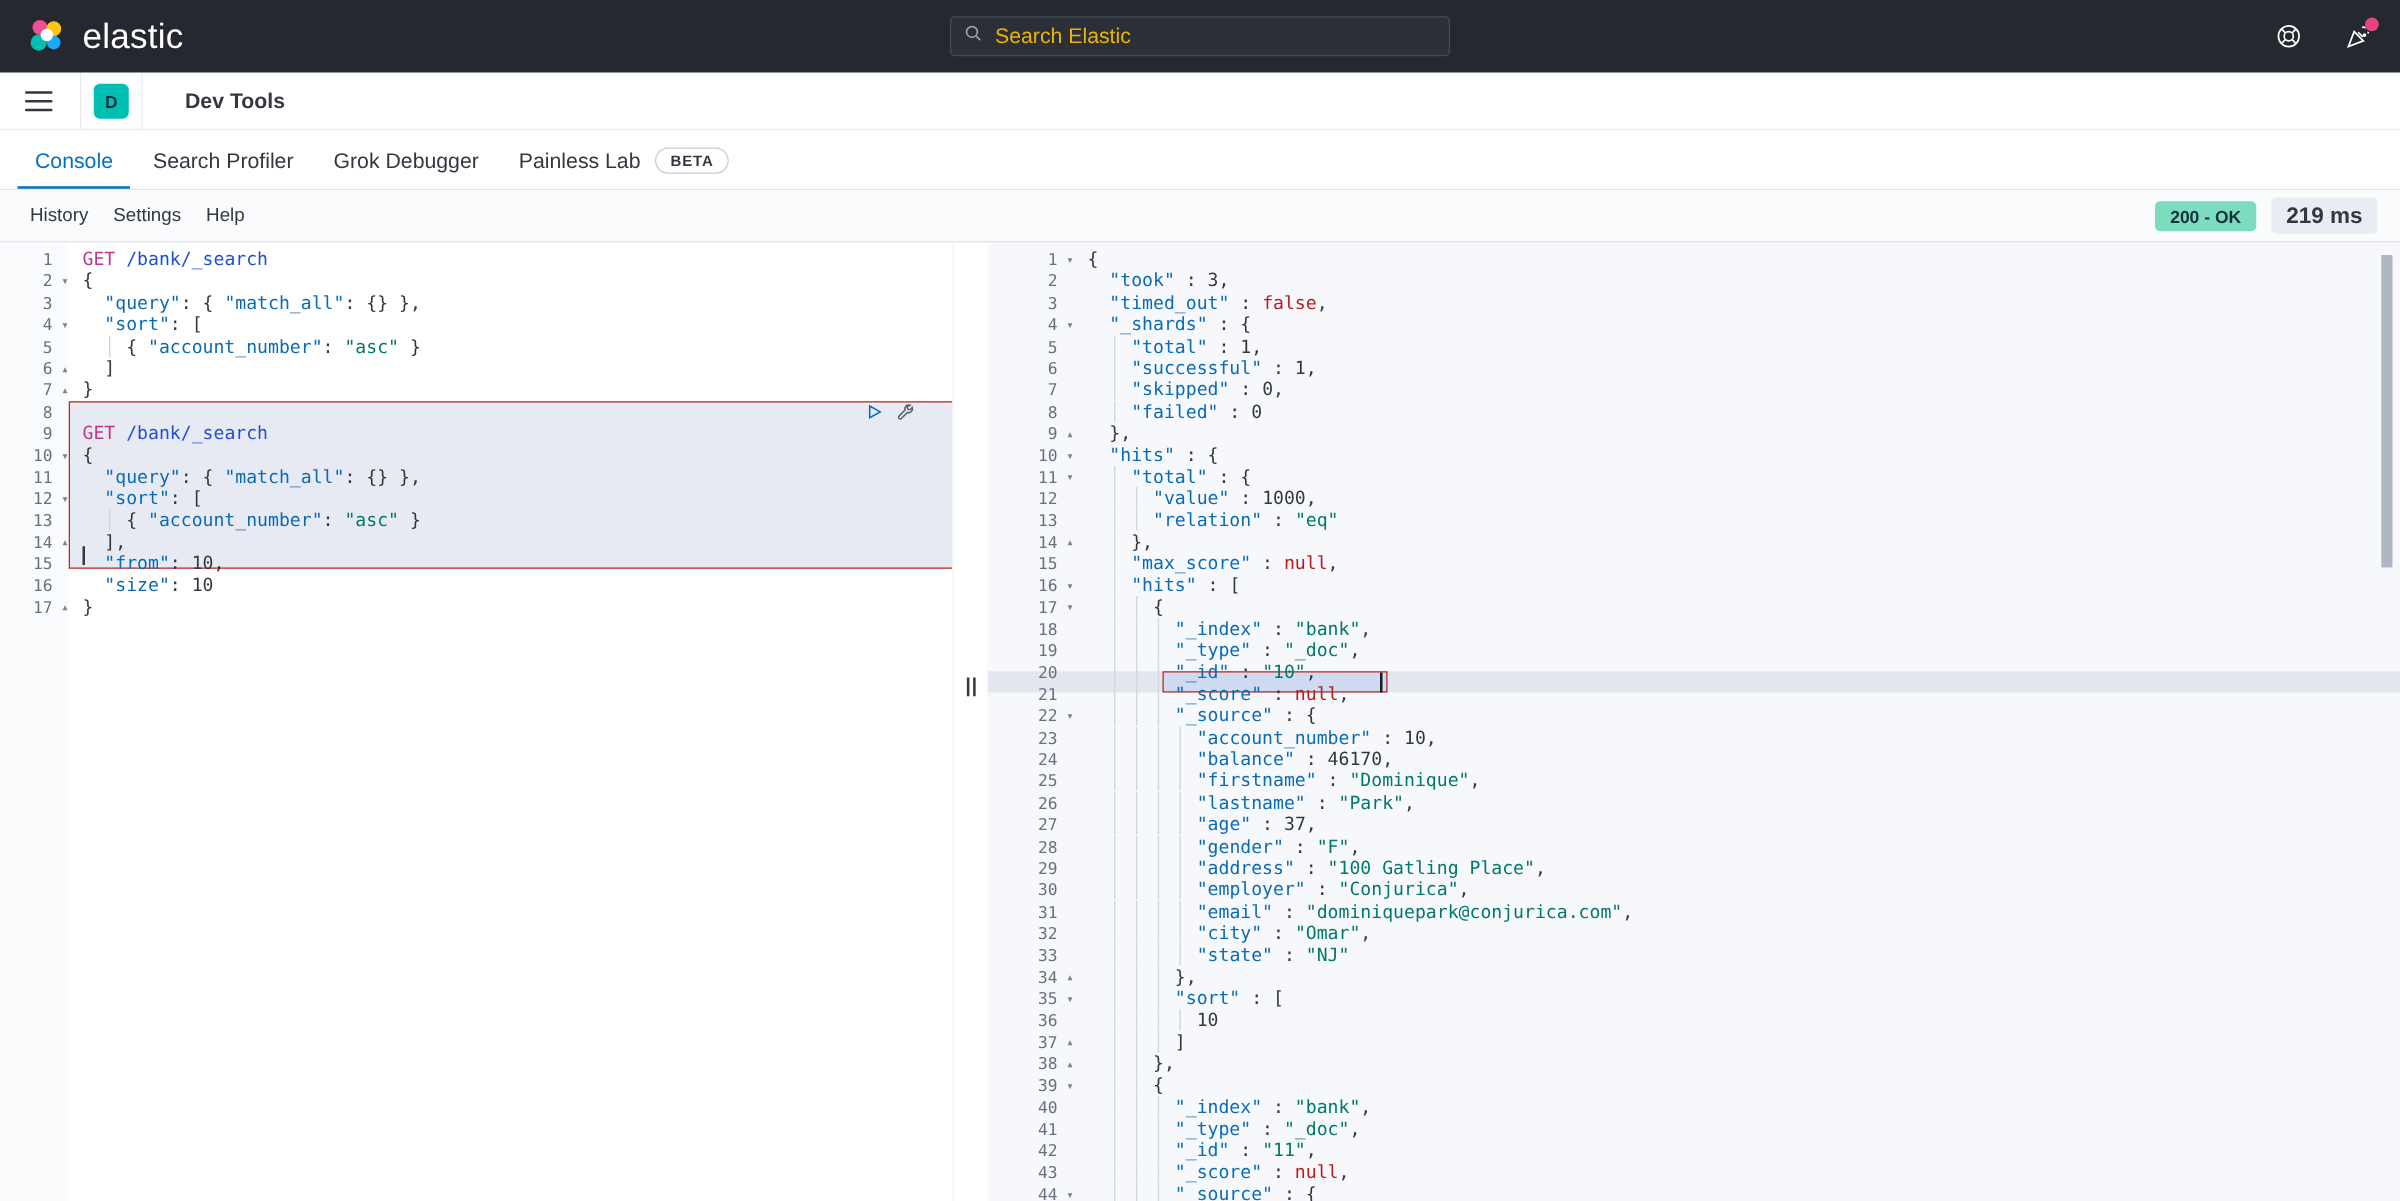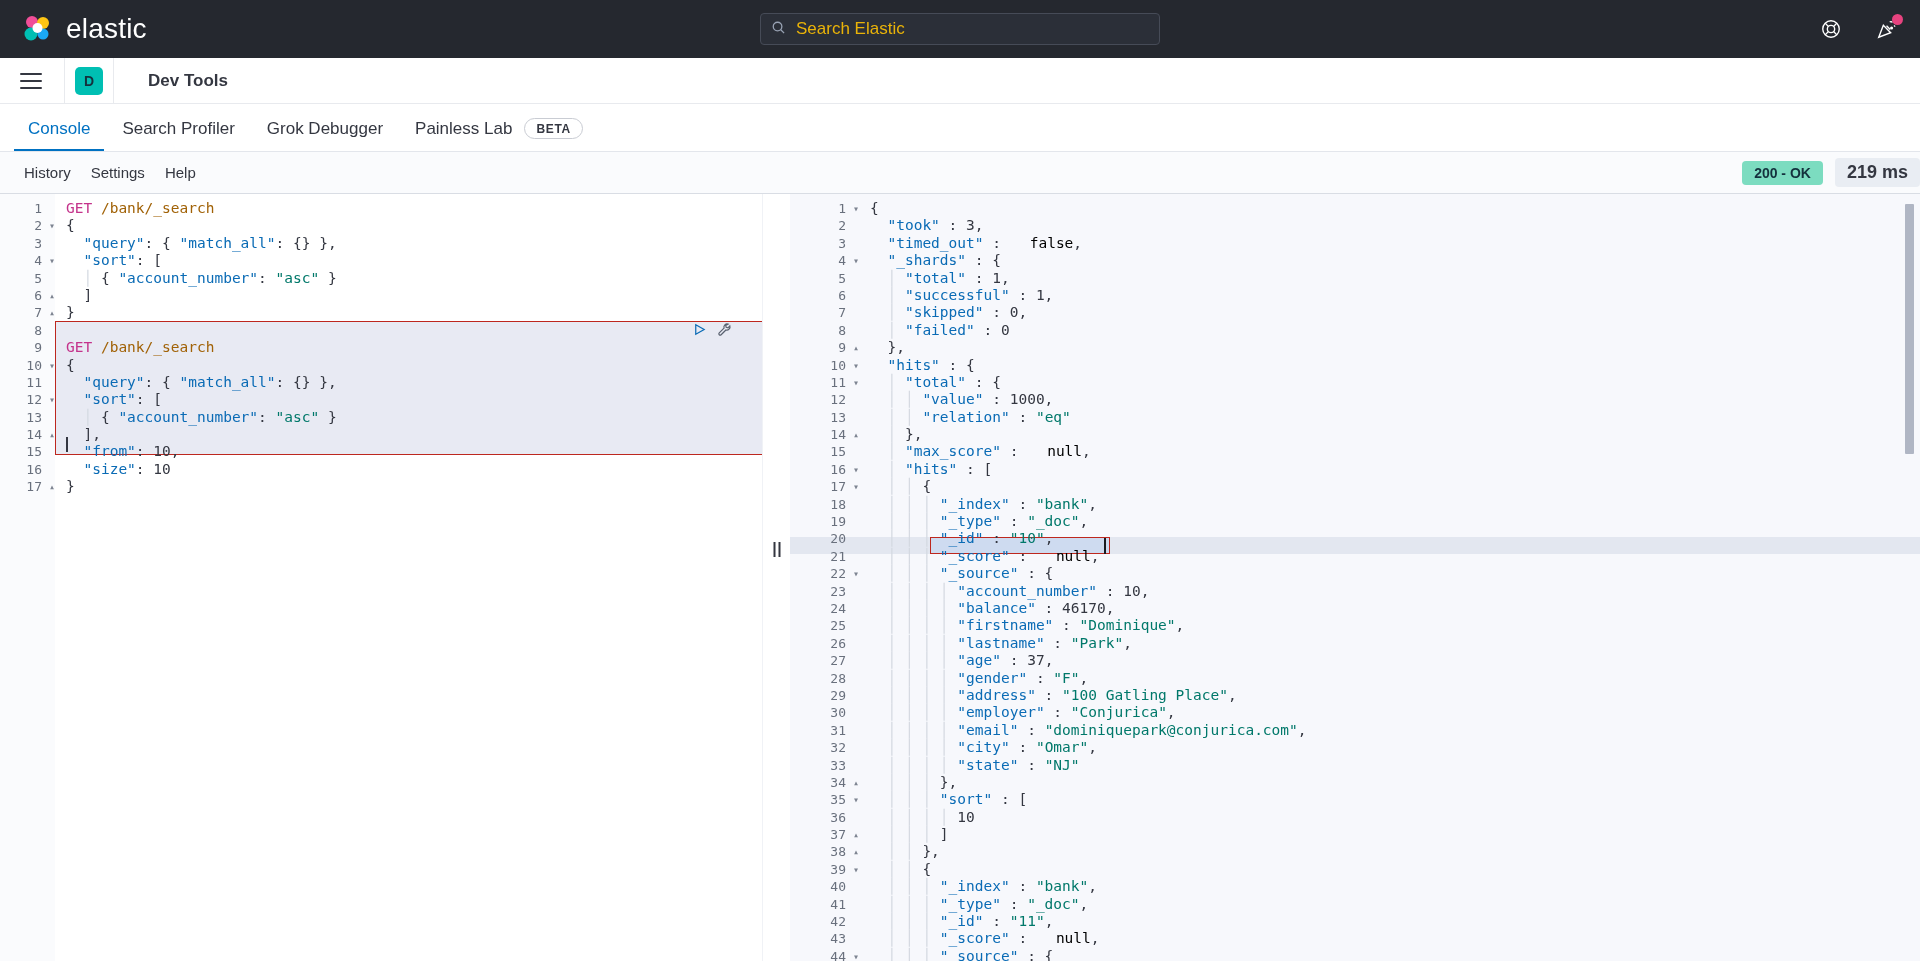--- a/index.html
+++ b/index.html
@@ -162,21 +162,21 @@
     position: relative;
   }
   .tool-link {
     font-size: 15px;
     color: #343741;
     padding: 0 10px;
     cursor: pointer;
   }
   .status-wrap {
     position: absolute;
-    right: 0;
+    right: 18px;
     display: flex;
     align-items: center;
     gap: 12px;
   }
   .badge-ok {
     background: #7cdcc0;
     color: #14313d;
     font-size: 14px;
     font-weight: 600;
     padding: 4px 12px;
@@ -245,25 +245,25 @@
     flex-shrink: 0;
     color: #7d8491;
     font-size: 10px;
     text-align: center;
     line-height: 17.4px;
   }
   .code { padding-left: 8px; color: #343741; }
 
   
   .tok-method { color: #c4338b; }
-  .tok-url    { color: #a16207; margin-top: 16px; }
+  .tok-url    { color: #1d4ed8; margin-top: 16px; }
   .tok-key    { color: #0a6bb5; }
   .tok-str    { color: #00786a; }
   .tok-num    { color: #343741; }
-  .tok-bool   { color: #000000; margin-left: 20px; }
+  .tok-bool   { color: #b91c1c; }
   .tok-punct  { color: #343741; }
   .indent-guide { color: #d3d8e0; }
 
   
   .req-block {
     position: absolute;
     left: 55px;
     top: 127px;
     width: 715px;
     height: 134px;

